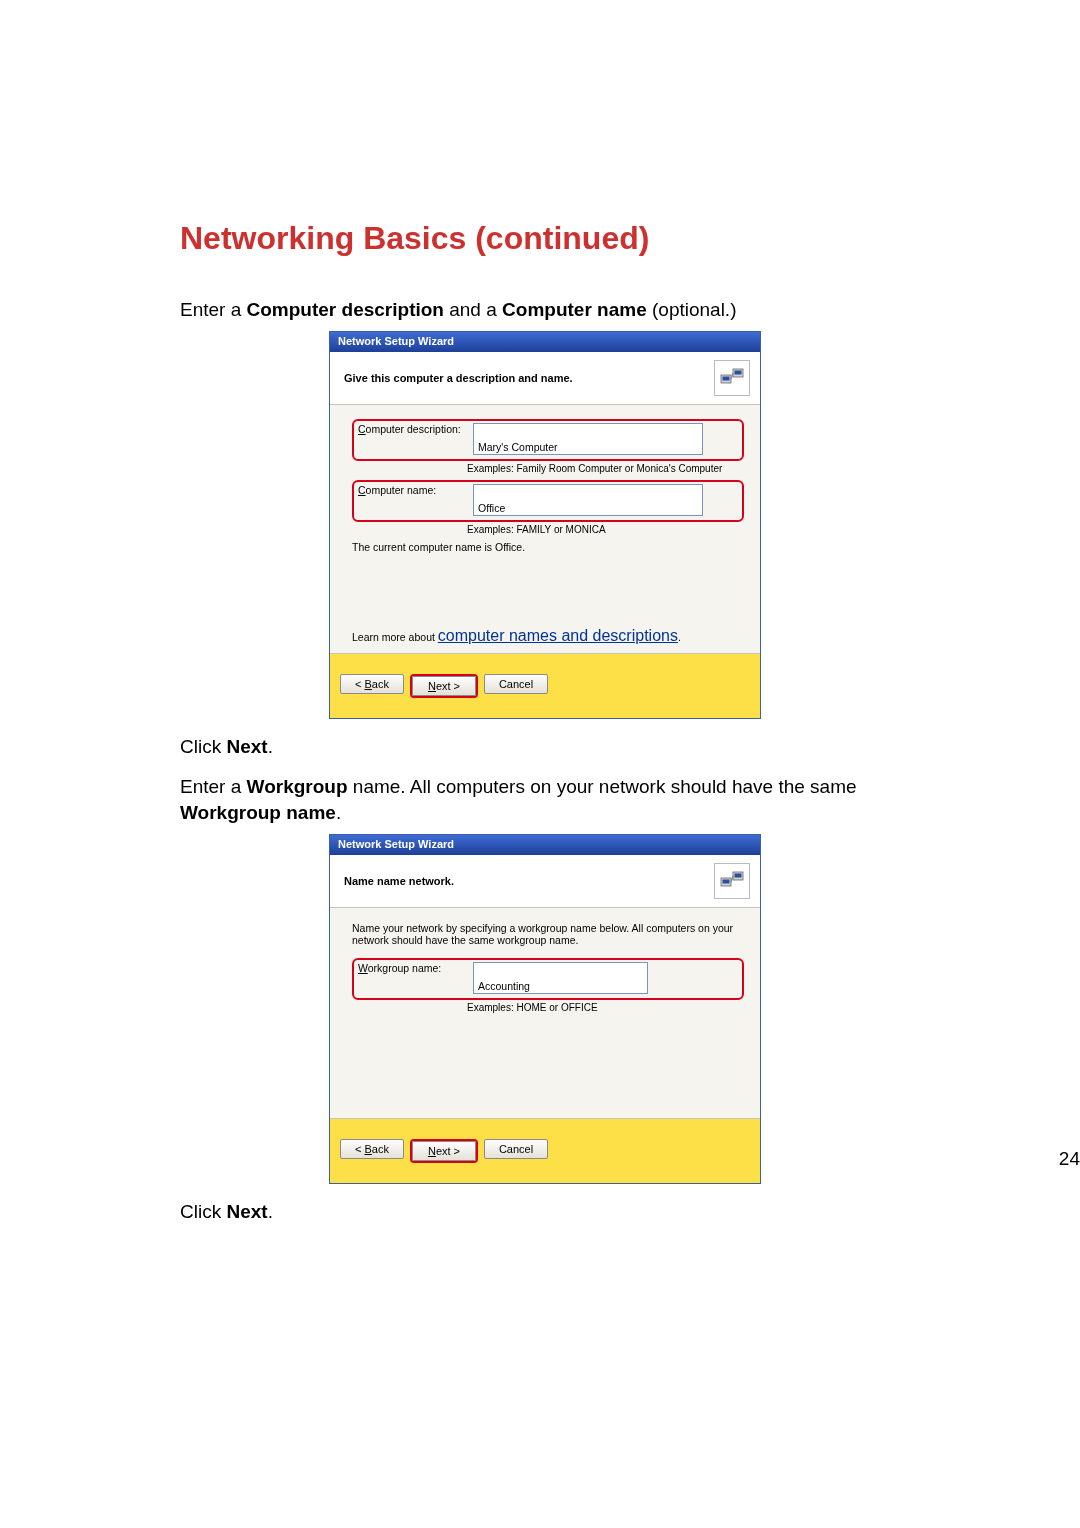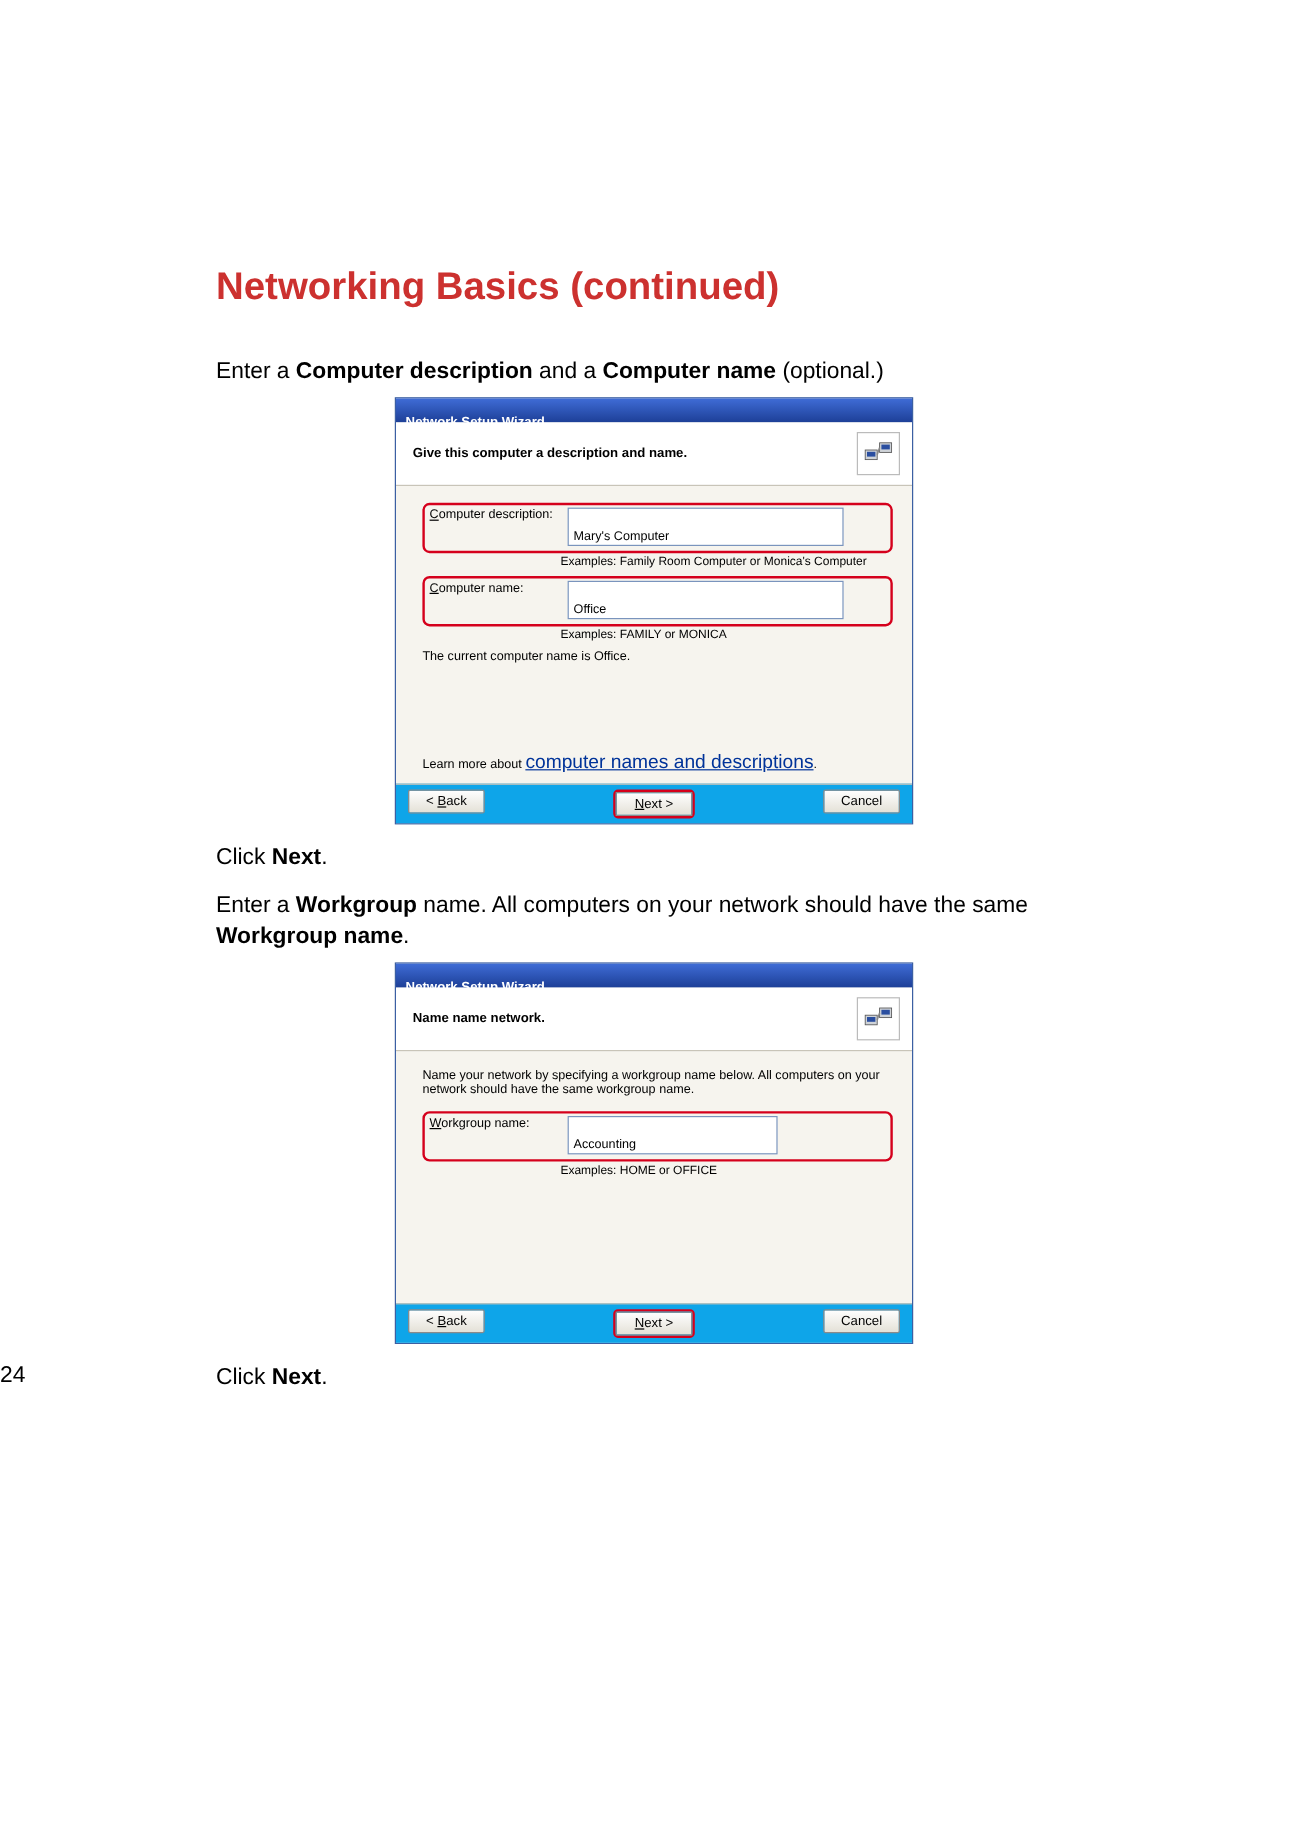--- a/index.html
+++ b/index.html
@@ -42,21 +42,21 @@
     font-family: Tahoma, Arial, sans-serif;
     font-size: 11px;
     color: #000;
   }
   .wiz-titlebar {
     height: 20px;
     background: linear-gradient(180deg,#3f6cd6,#1d3f97);
     color: #fff;
     font-weight: bold;
     font-size: 11px;
-    padding: 14px 8px 0 8px;
+    padding: 3px 8px 0 8px;
     box-sizing: border-box;
   }
   .wiz-header {
     background: #ffffff;
     border-bottom: 1px solid #c8c4b8;
     padding: 8px 10px 8px 14px;
     display: flex;
     justify-content: space-between;
     align-items: center;
     min-height: 44px;
@@ -122,24 +122,24 @@
     font-size: 10.5px;
     margin-top: 4px;
   }
   .link-text {
     color: #003399;
     text-decoration: underline;
     font-size: 16px;
   }
   .wiz-footer {
     border-top: 1px solid #c8c4b8;
-    background: #0ea5e9;
-    padding: 4px 10px;
-    display: flex;
-    justify-content: space-between;
+    background: #fde047;
+    padding: 20px 10px;
+    display: flex;
+    justify-content: flex-start;
     gap: 6px;
   }
   .btn {
     min-width: 64px;
     height: 20px;
     border: 1px solid #8a8a8a;
     background: linear-gradient(180deg,#fefefe,#e4e1d7);
     font-size: 11px;
     text-align: center;
     line-height: 18px;
@@ -150,24 +150,24 @@
   .btn-hl {
     border: 2px solid #d5001c;
     border-radius: 4px;
     padding: 0;
   }
   .btn-hl .btn {
     border-radius: 0;
   }
   .pagenum {
     position: absolute;
-    bottom: 370px;
+    bottom: 358px;
     left: 0;
     right: 0;
-    text-align: left;
+    text-align: right;
     font-size: 19px;
     color: #000;
   }
   .spacer-large { height: 70px; }
   .accesskey { text-decoration: underline; }
 </style>
 </head>
 <body>
 
 <div class="page">

